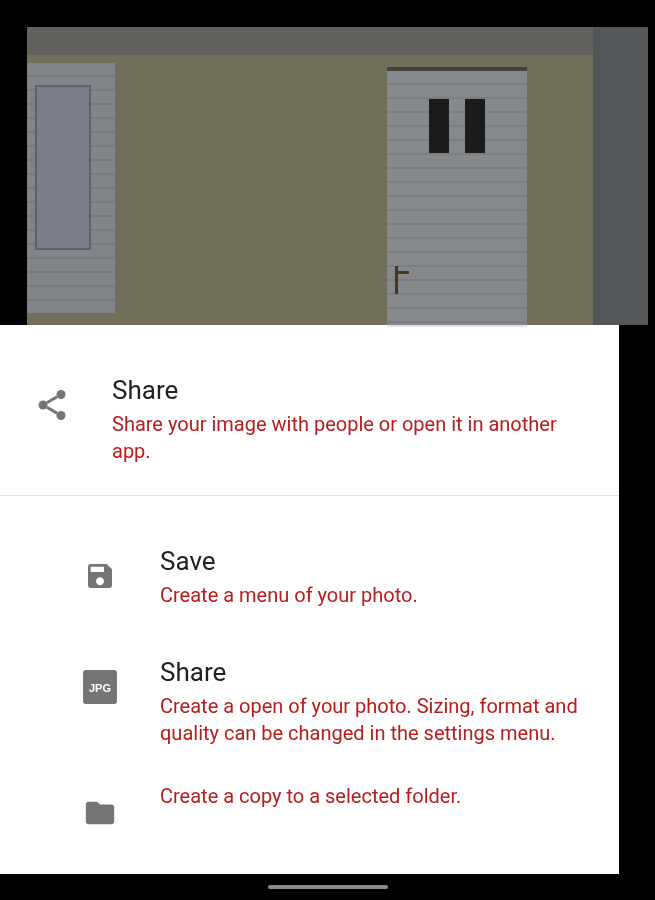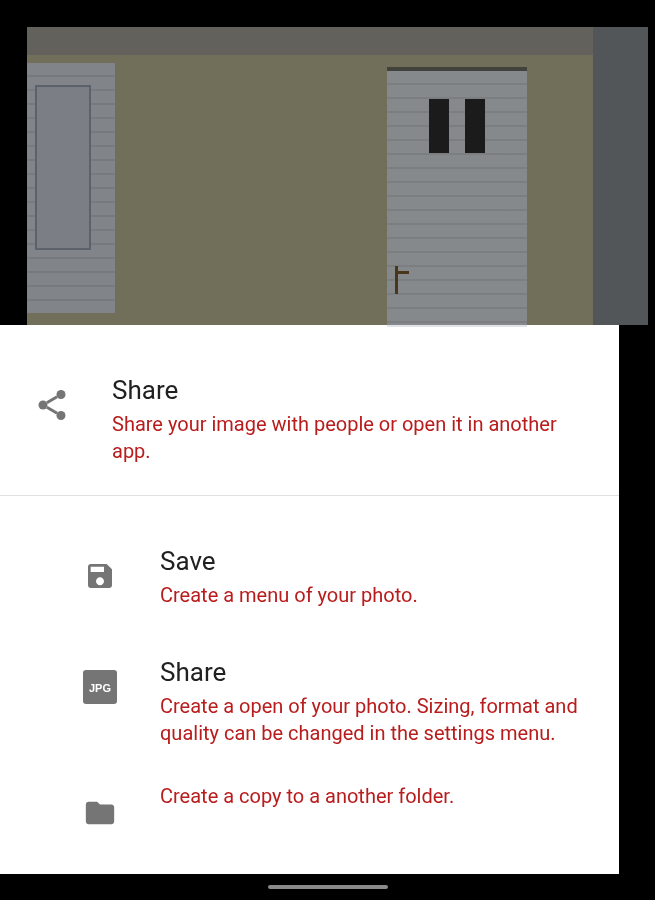--- a/index.html
+++ b/index.html
@@ -246,21 +246,21 @@
       </div>
     </div>
 
     <div class="option">
       <div class="option-icon">
         <svg width="34" height="34" viewBox="0 0 24 24" fill="#757575">
           <path d="M10 4H4c-1.1 0-2 .9-2 2v12c0 1.1.9 2 2 2h16c1.1 0 2-.9 2-2V8c0-1.1-.9-2-2-2h-8l-2-2z"></path>
         </svg>
       </div>
       <div class="option-text">
-        <div class="option-desc">Create a copy to a another folder.</div>
+        <div class="option-desc">Create a copy to a selected folder.</div>
       </div>
     </div>
   </div>
 
 </div>
 
 <div class="nav-bar">
   <div class="nav-handle"></div>
 </div>
 

